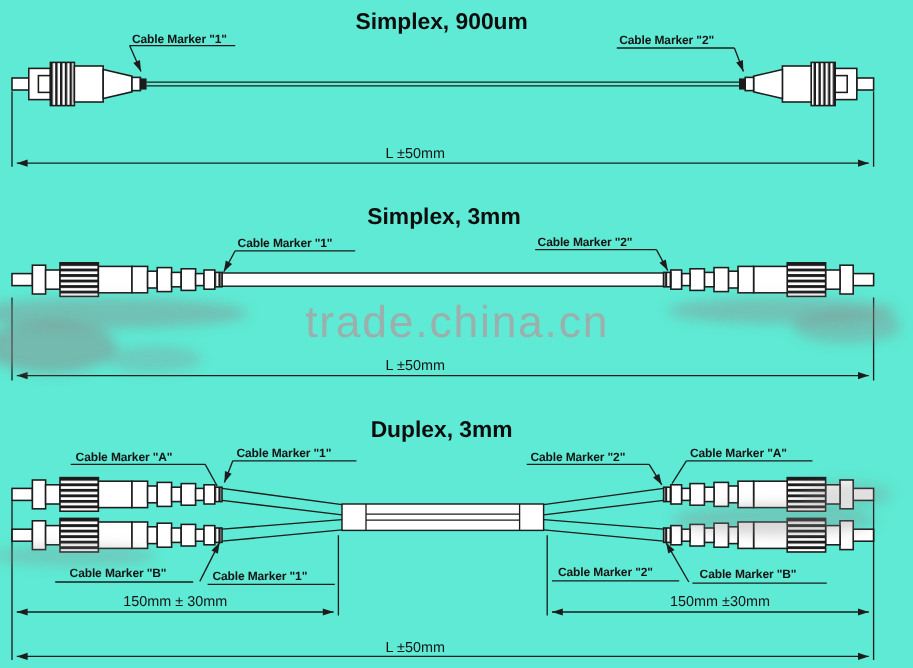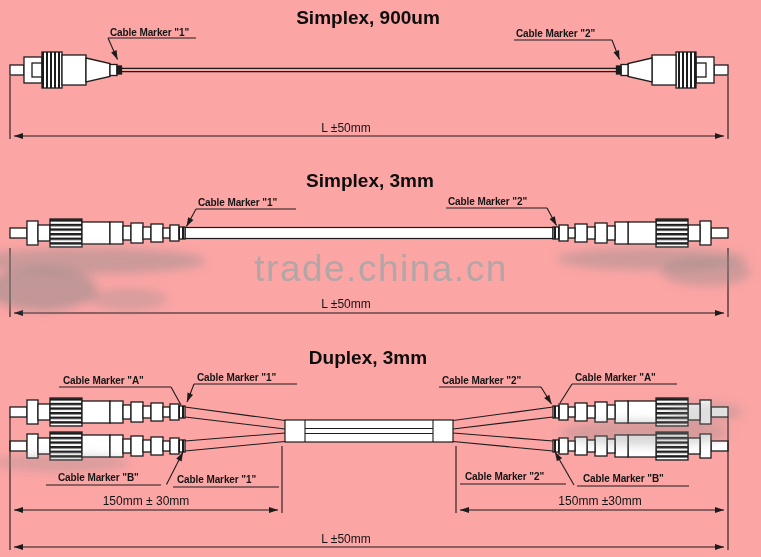--- a/index.html
+++ b/index.html
@@ -1,16 +1,16 @@
 <!DOCTYPE html>
 <html><head>
 <meta charset="utf-8">
 <style>
   html,body{margin:0;padding:0;background:#ffffff;}
-  .stage{position:relative;width:761px;height:557px;background:#fca5a5;overflow:hidden;
+  .stage{position:relative;width:761px;height:557px;background:#5eead4;overflow:hidden;
          font-family:"Liberation Sans",sans-serif;}
   .stage svg{position:absolute;left:0;}
   .ln{stroke:#1c1c1c;stroke-width:1.1;fill:none;}
   .t-title{font-family:"Liberation Sans",sans-serif;font-size:19px;font-weight:bold;fill:#0d0d0d;}
   .t-label{font-family:"Liberation Sans",sans-serif;font-size:10px;font-weight:bold;fill:#141414;letter-spacing:-0.1px;}
   .t-dim{font-family:"Liberation Sans",sans-serif;font-size:12px;fill:#141414;}
   .t-wm{font-family:"Liberation Sans",sans-serif;font-size:37px;fill:#a6a6a6;letter-spacing:1.5px;}
   .blob{fill:#8a8a8a;}
 </style>
 </head>

